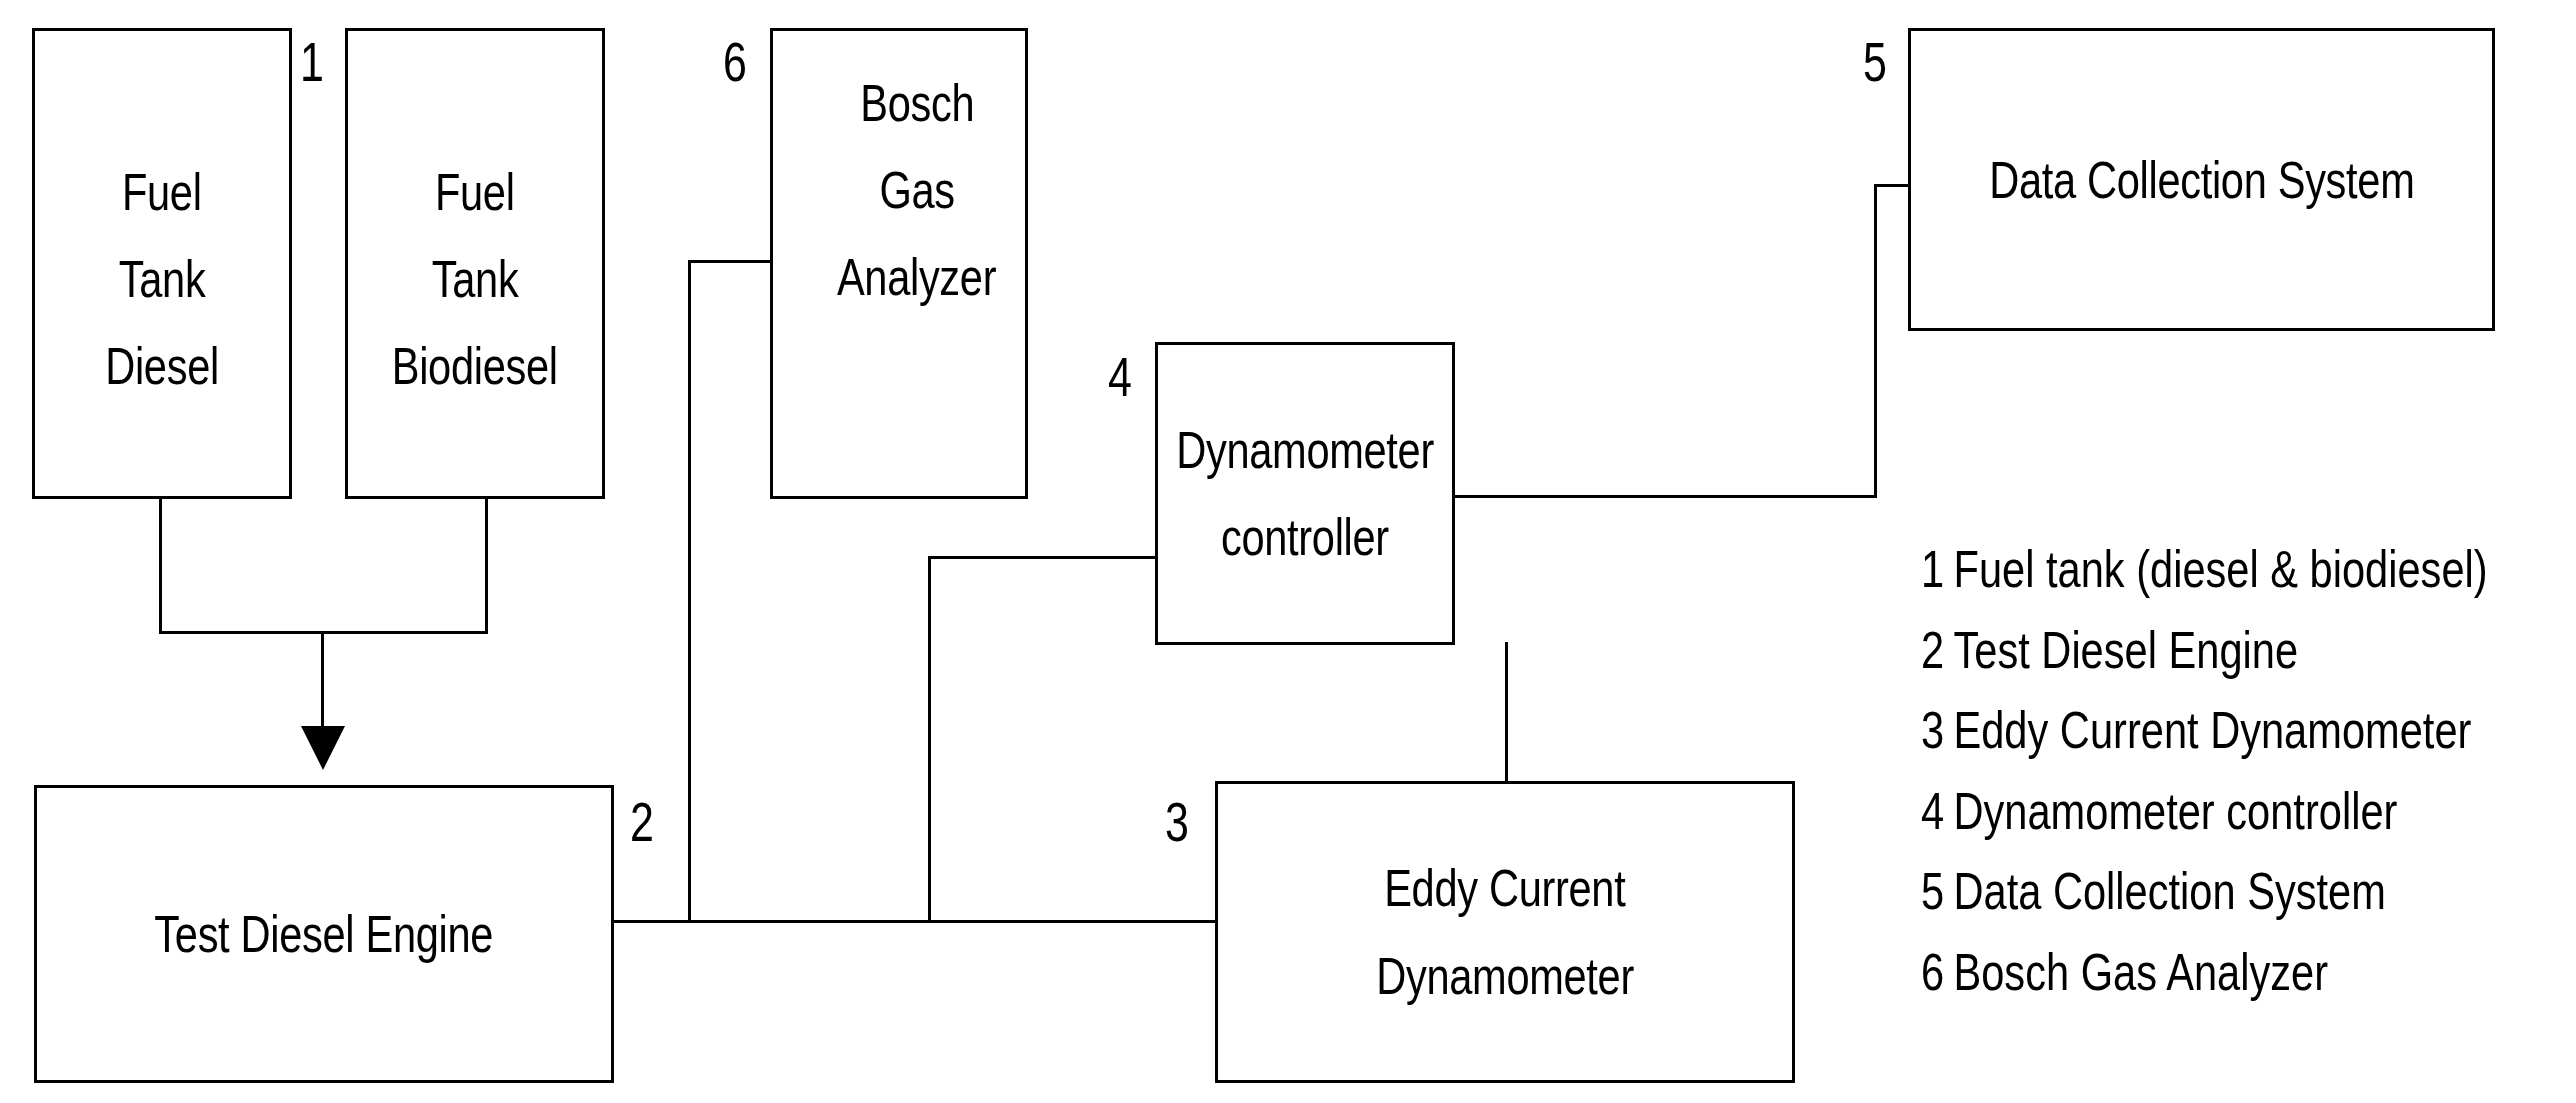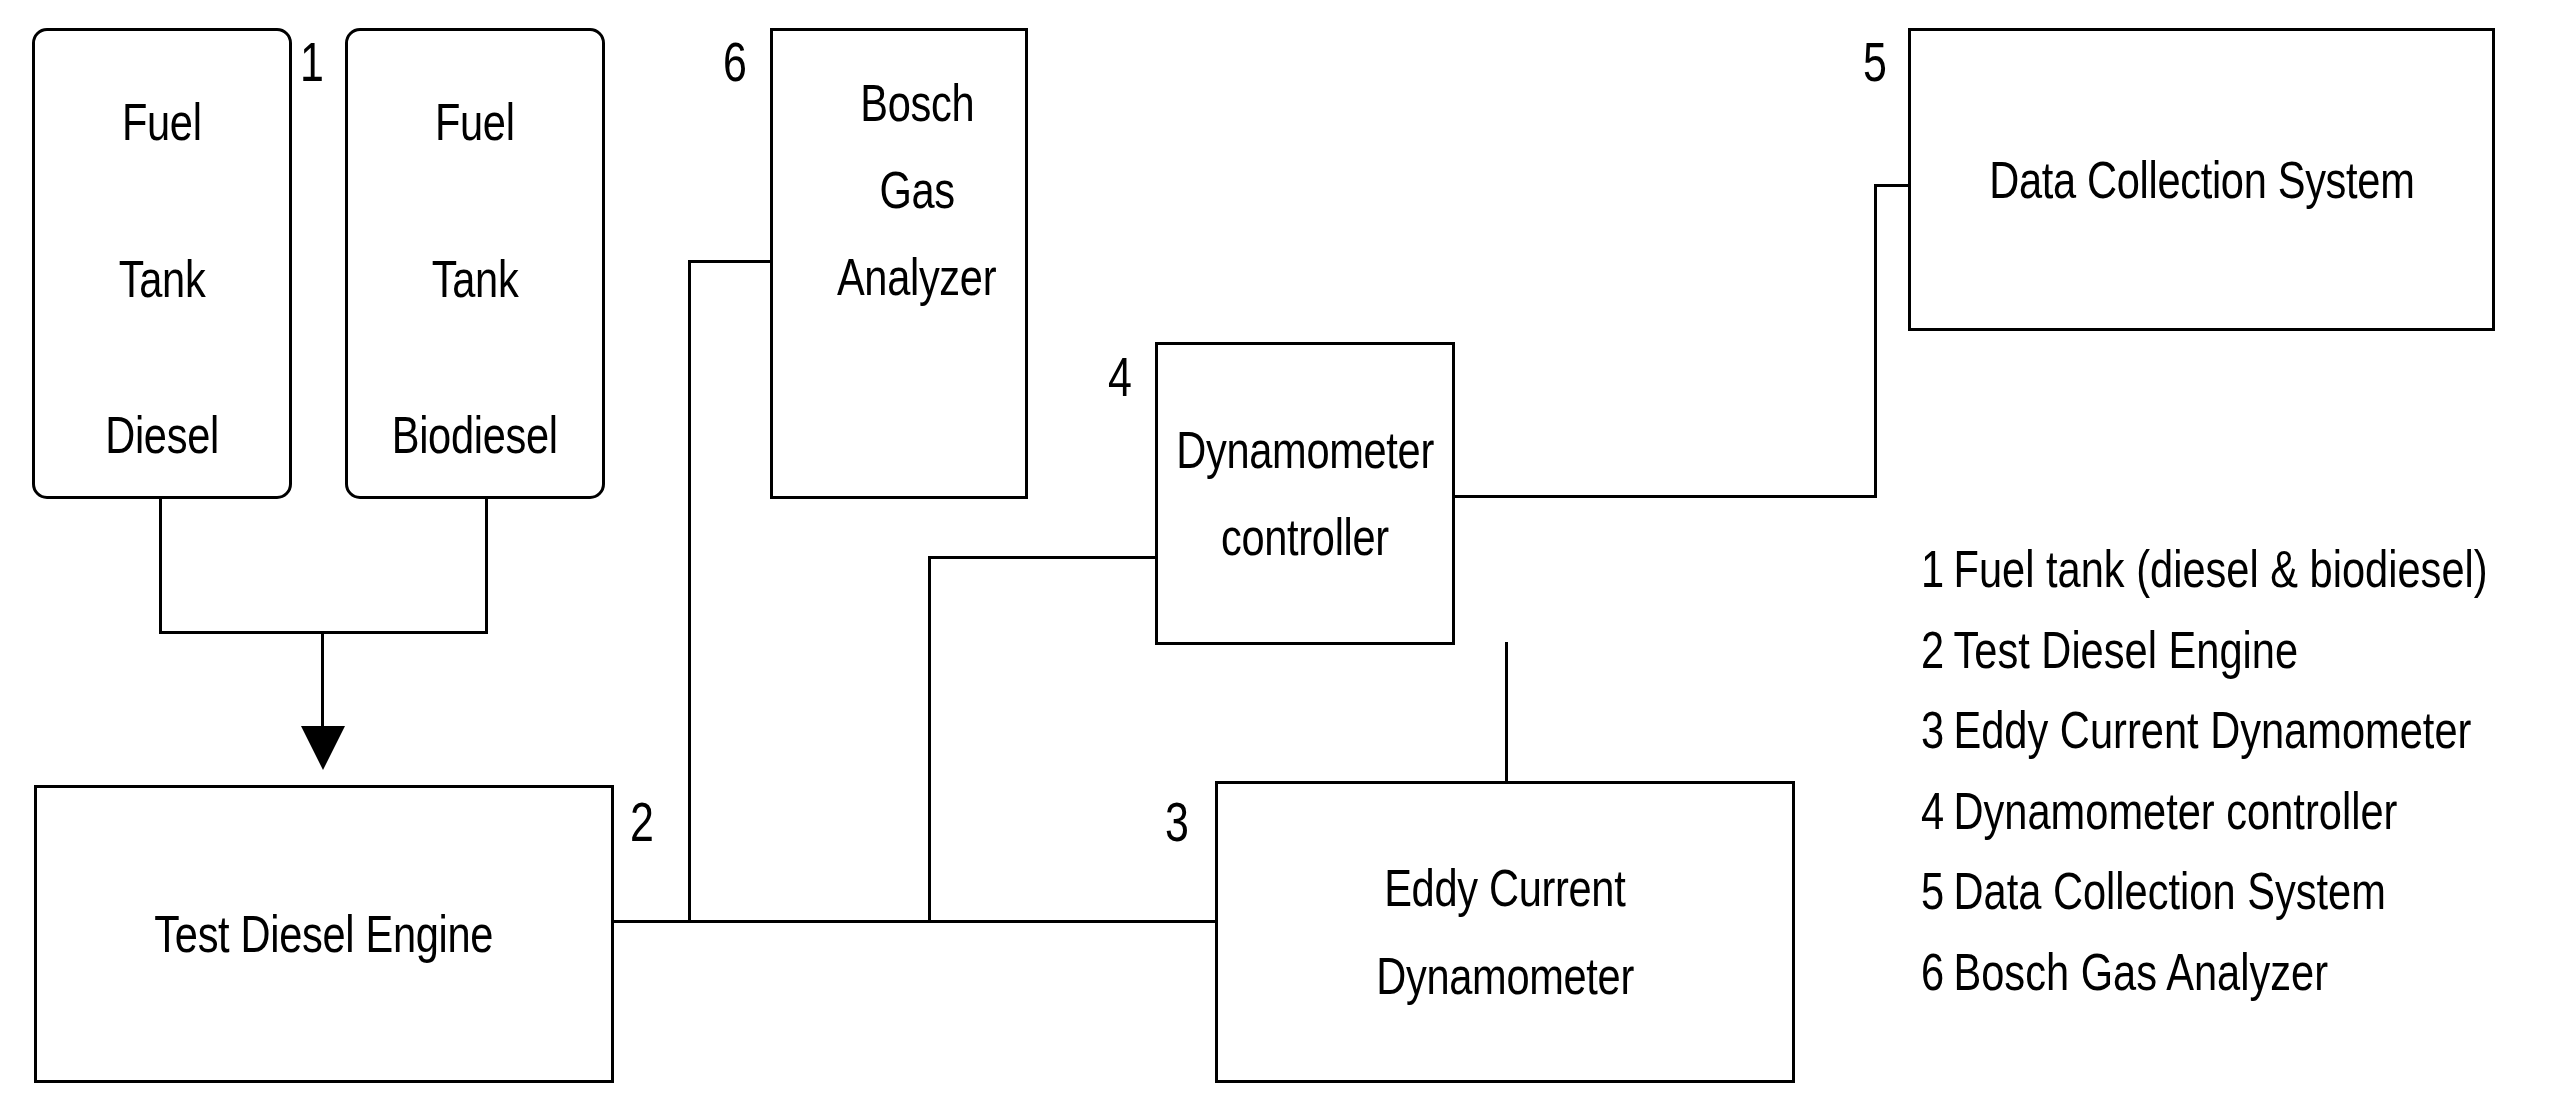--- a/index.html
+++ b/index.html
@@ -35,21 +35,21 @@
     display: block;
     white-space: nowrap;
     font-family: "Liberation Sans", sans-serif;
     font-weight: 400;
     font-size: 52px;
     line-height: 1.0;
     letter-spacing: -0.4px;
     transform: scaleX(0.80);
     transform-origin: center center;
   }
-  .box.tank { justify-content: space-between; border-radius: 15px; }
+  .box.tank { justify-content: center; }
   .box.tank .line:first-child { margin-top: 65px; }
   .box.tank .line { margin-bottom: 35px; }
   .box.analyzer { justify-content: flex-start; padding-left: 36px; }
   .box.analyzer .line:first-child { margin-top: 46px; }
   .box.analyzer .line { margin-bottom: 35px; }
   .box.twoline .line { margin: 17.6px 0; }
 
   
   .idx {
     position: absolute;

